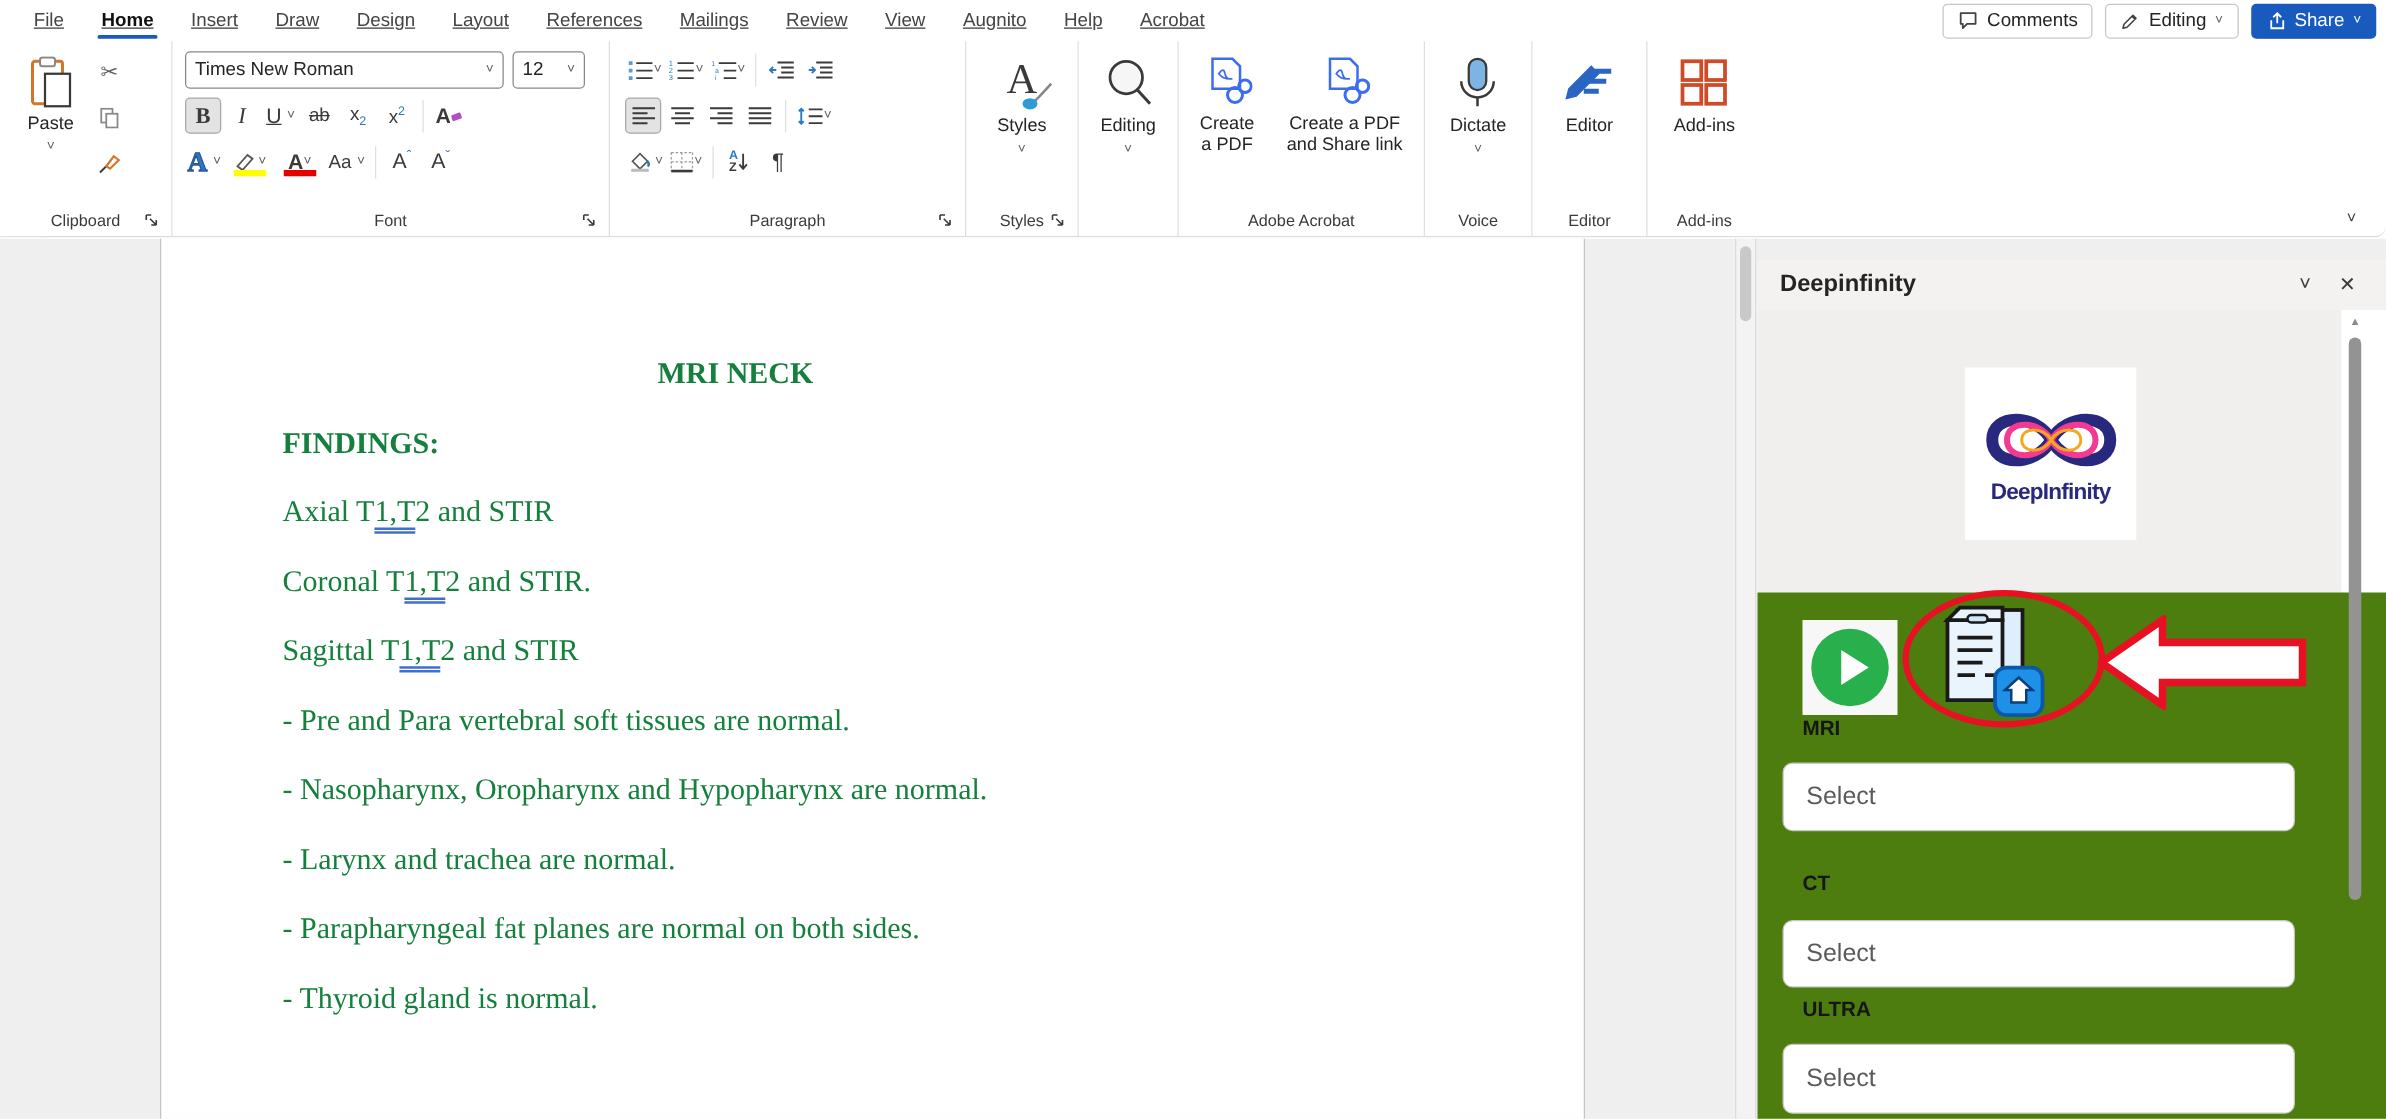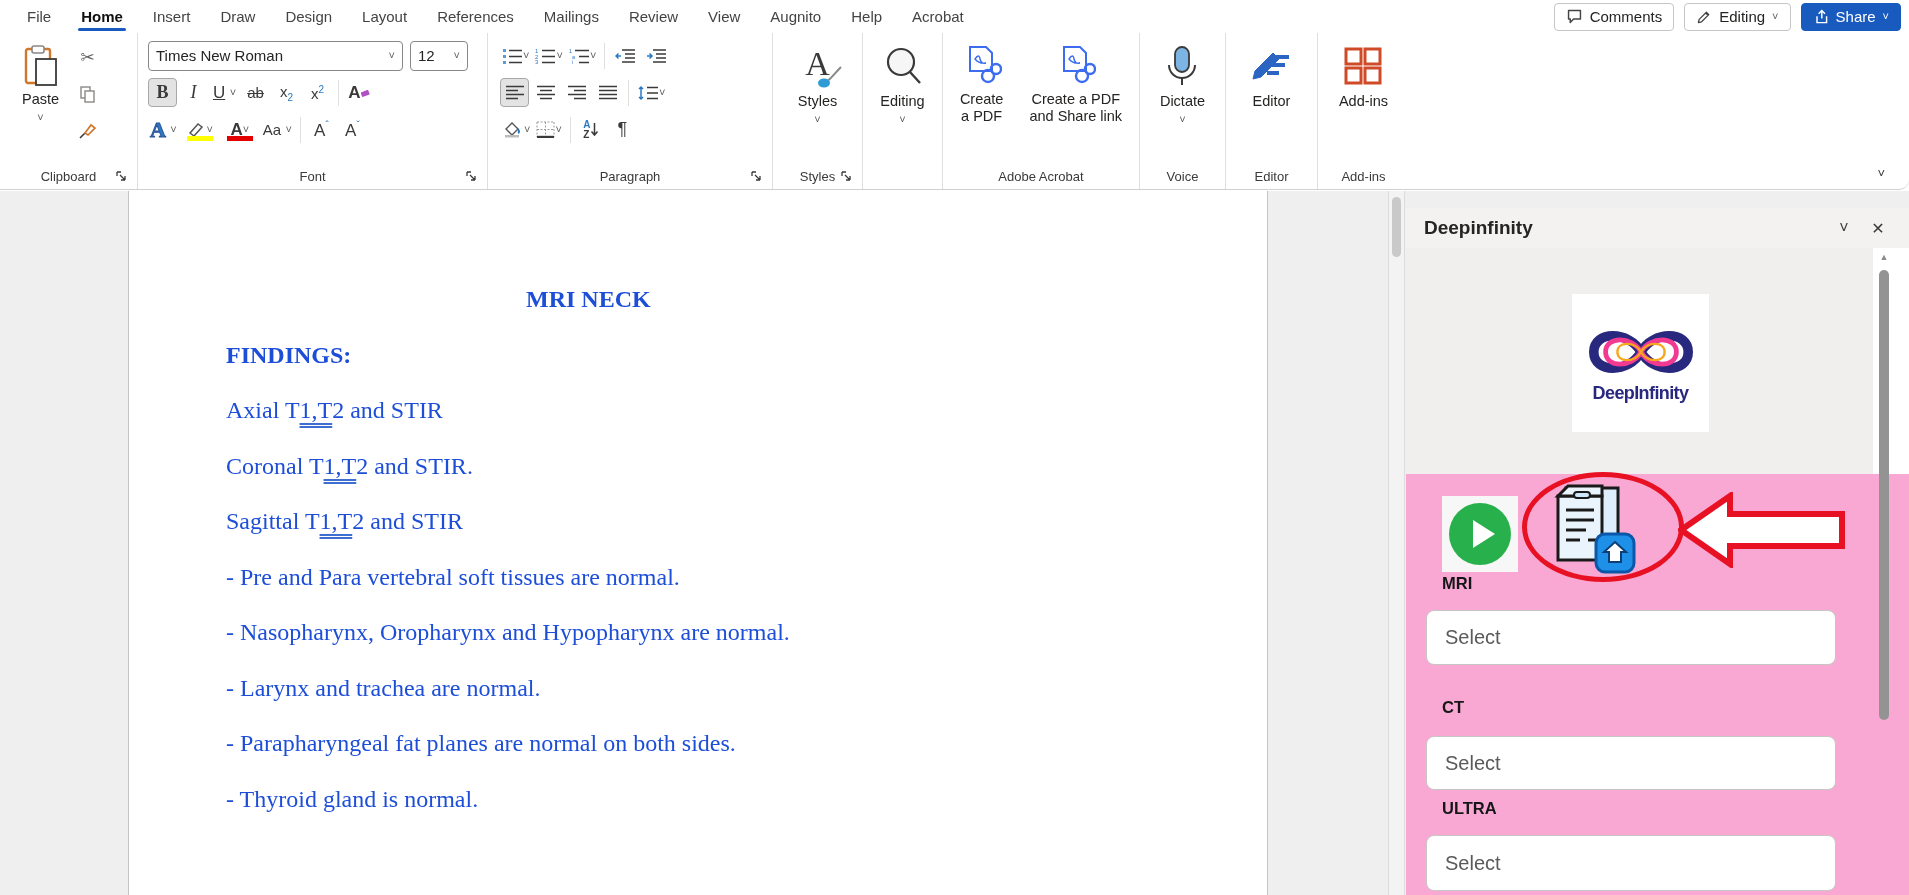--- a/index.html
+++ b/index.html
@@ -1,21 +1,21 @@
 <!DOCTYPE html>
 <html><head>
 <meta charset="utf-8">
 <style>
   * { margin:0; padding:0; box-sizing:border-box; }
   html,body { width:1909px; height:895px; overflow:hidden; background:#fff;
     font-family:"Liberation Sans", sans-serif; color:#3b3a39; }
 
   
   .menubar { height:33px; display:flex; align-items:center; justify-content:space-between; background:#fff; padding:0 8px 0 14px; }
-  .menu-tabs { display:flex; align-items:center; gap:4px; }
+  .menu-tabs { display:flex; align-items:center; gap:4px;text-decoration:underline; }
   .menu-tab { font-size:15px; color:#444; padding:5px 13px 6px; position:relative; cursor:default; white-space:nowrap; }
   .menu-tab.active { color:#111; font-weight:700; }
   .menu-tab.active::after { content:""; position:absolute; left:10px; right:10px; bottom:0; height:3px; background:#185abd; border-radius:2px; }
   .menu-right { display:flex; align-items:center; gap:10px; }
   .top-btn { display:flex; align-items:center; gap:7px; border:1px solid #c8c6c4; border-radius:4px; height:28px; padding:0 11px; font-size:15px; color:#252423; background:#fff; }
   .top-btn svg { flex:0 0 auto; }
   .share-btn { background:#185abd; border-color:#185abd; color:#fff; }
   .caret { font-size:11px; color:#605e5c; line-height:1; }
   .share-btn .caret { color:#fff; }
 
@@ -50,36 +50,36 @@
   .growA .m { font-size:11px; color:#2b79c2; vertical-align:super; }
   .sortAZ { font-size:10px; font-weight:700; line-height:1; display:flex; flex-direction:column; }
   .sortAZ .a { color:#2b79c2; }
   .pilcrow { font-size:18px; color:#3b3a39; }
   .adobe-btn { flex-direction:column; }
   .ribbon-collapse { position:absolute; right:24px; bottom:8px; font-size:13px; color:#3b3a39; cursor:pointer; }
 
   
   .workspace { position:absolute; top:191px; left:0; right:0; bottom:0; background:#efefef; }
   .page { position:absolute; left:128px; top:0; bottom:0; width:1140px; background:#fff; border-left:1px solid #c4c4c4; border-right:1px solid #c4c4c4; padding:81px 60px 0 97px; }
-  .page p { height:55.5px; line-height:55.5px; font-family:"Liberation Serif", serif; font-size:24px; color:#1d4ed8; white-space:nowrap; }
+  .page p { height:55.5px; line-height:55.5px; font-family:"Liberation Serif", serif; font-size:24px; color:#15803d; white-space:nowrap; }
   .page .doc-title { padding-left:300px; font-weight:700; }
   .page .h { font-weight:700; }
   .gmark { text-decoration:underline double #3e6fd0; text-underline-offset:5px; }
   .doc-scrollbar { position:absolute; left:1388px; top:0; bottom:0; width:17px; background:#f3f3f3; border-left:1px solid #dcdcdc; border-right:1px solid #dcdcdc; }
   .doc-scroll-thumb { position:absolute; left:3px; top:6px; width:9px; height:60px; background:#c9c9c9; border-radius:5px; }
 
   
   .panel { position:absolute; left:1406px; top:17px; width:503px; bottom:0; background:#fff; }
   .panel-header { height:40px; background:#f3f2f1; display:flex; align-items:center; padding:0 14px 0 18px; }
   .panel-title { font-size:19px; font-weight:700; color:#252423; flex:1; }
   .panel-hbtn { width:34px; height:30px; display:flex; align-items:center; justify-content:center; font-size:16px; color:#3b3a39; cursor:pointer; }
   .logo-section { position:absolute; left:0; top:40px; width:467px; height:226px; background:#f0efed; }
   .logo-card { position:absolute; left:166px; top:46px; width:137px; height:138px; background:#fff; display:flex; flex-direction:column; align-items:center; justify-content:center; gap:2px; }
   .logo-text { font-size:18px; font-weight:800; color:#28287e; letter-spacing:-0.6px; }
-  .panel-body { position:absolute; left:0; top:266px; right:0; bottom:0; background:#f9a8d4;padding-left:43px; }
+  .panel-body { position:absolute; left:0; top:266px; right:0; bottom:0; background:#4d7c0f;padding-left:43px; }
   .play-wrap { position:absolute; left:36px; top:22px; width:76px; height:76px; background:#f7f7f7; display:flex; align-items:center; justify-content:center; cursor:pointer; }
   .play-circle { width:62px; height:62px; border-radius:50%; background:#27b04b; position:relative; }
   .play-tri { position:absolute; left:24px; top:17px; width:0; height:0; border-left:22px solid #fff; border-top:14px solid transparent; border-bottom:14px solid transparent; }
   .upload-btn { position:absolute; left:138px; top:6px; width:96px; height:98px; cursor:pointer; }
   .annot-ellipse { position:absolute; left:116px; top:-2px; width:162px; height:110px; border:5px solid #e81123; border-radius:50%; pointer-events:none; }
   .annot-arrow { position:absolute; left:272px; top:18px; pointer-events:none; }
   .mod-label { position:absolute; left:36px; font-size:16.5px; font-weight:700; color:#161616; }
   .mod-select { position:absolute; left:20px; width:410px; height:55px; border:1px solid #c8c6c4; border-radius:8px; background:#fff; display:flex; align-items:center; padding:0 18px; font-size:20px; color:#5a5a5a; cursor:pointer; }
   .panel-scroll { position:absolute; right:19px; top:44px; bottom:4px; width:12px; }
   .panel-scroll .up { position:absolute; top:0; left:0; width:12px; text-align:center; font-size:9px; color:#8a8a8a; }

